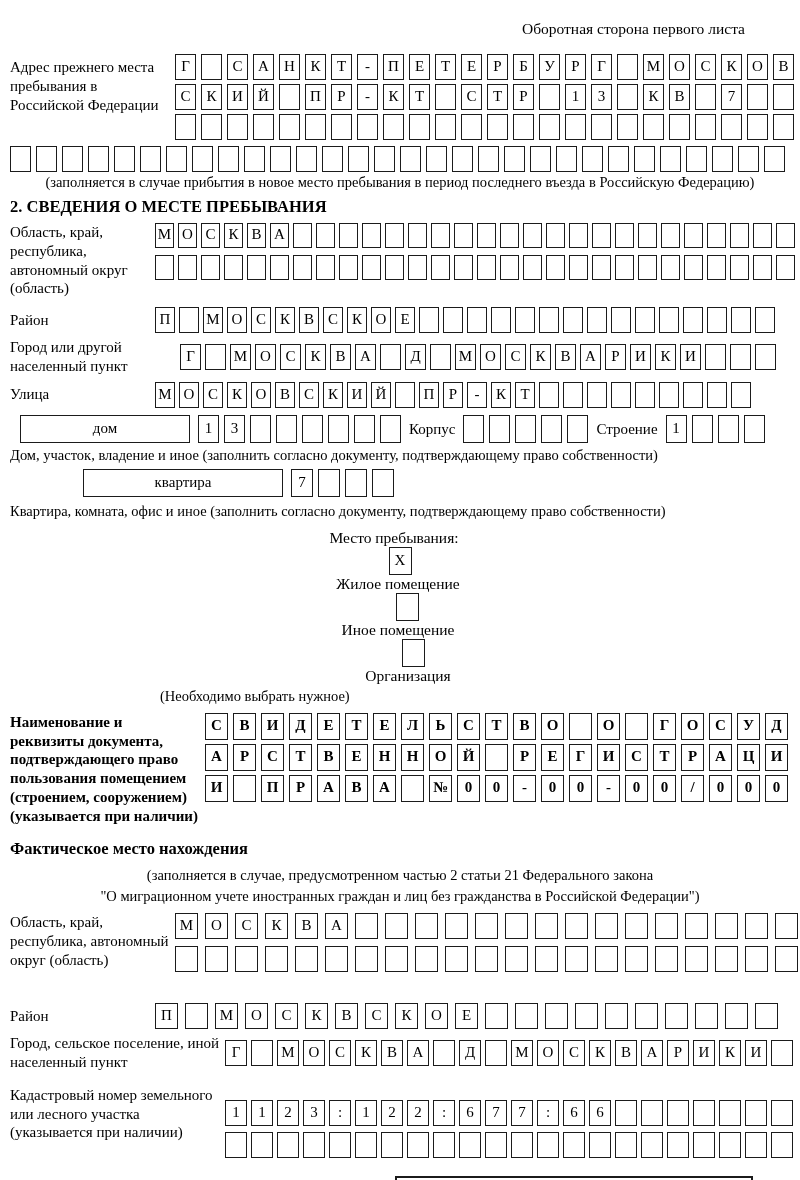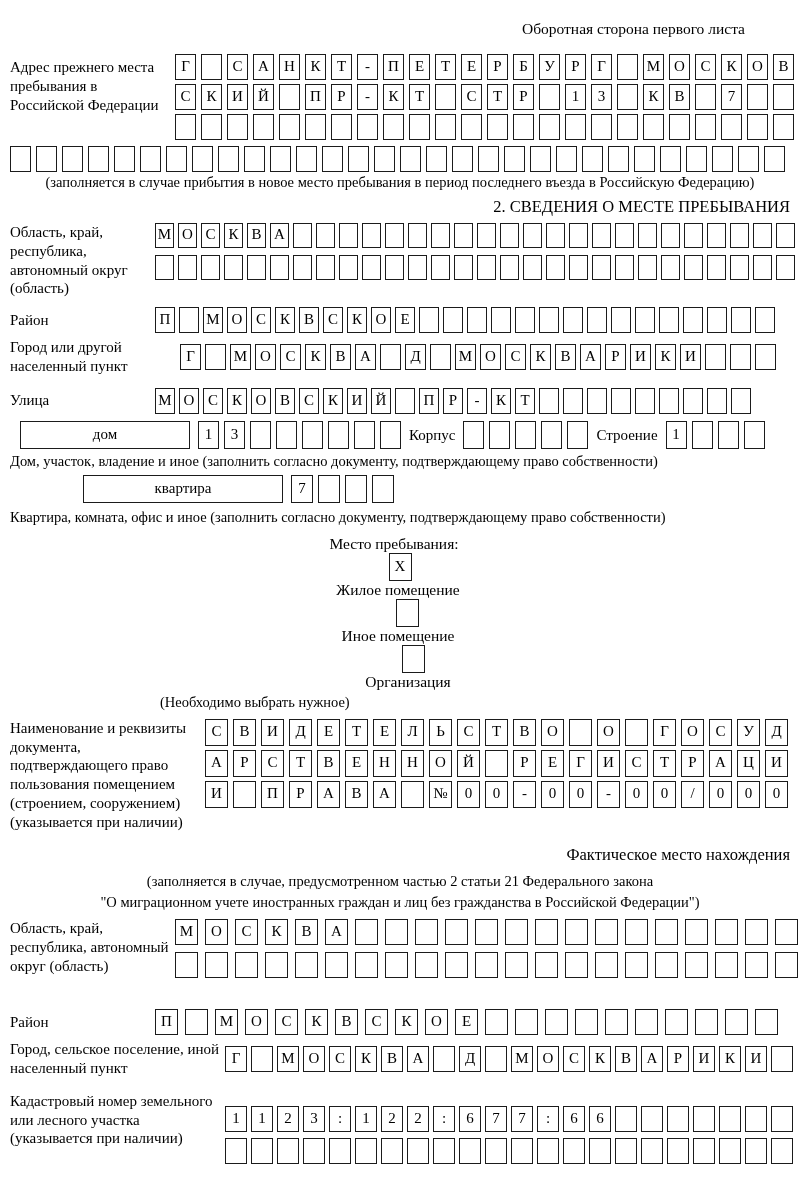--- a/index.html
+++ b/index.html
@@ -21,21 +21,21 @@
   .r-str2{gap:4px}  .r-str2 .cell{width:20px}
   .r-house{gap:5px} .r-house .cell{width:21px;height:28px;line-height:24px}
   .r-kv{gap:5px}    .r-kv .cell{width:22px;height:28px;line-height:24px}
   .r-doc{gap:5px}   .r-doc .cell{width:23px;height:27px;line-height:23px}
   .r-regF{gap:7px}  .r-regF .cell{width:23px}
   .r-raiF{gap:7px}  .r-raiF .cell{width:23px}
   .r-cityF{gap:4px} .r-cityF .cell{width:22px}
   .r-kad{gap:4px}   .r-kad .cell{width:22px}
   .note{font-size:14.5px;}
   .note-c{text-align:center;}
-  .sec-title{text-align:right;font-weight:normal;font-size:16.5px;margin:6px 0 6px 0;}
+  .sec-title{text-align:left;font-weight:bold;font-size:16.5px;margin:6px 0 6px 0;}
   .namebox{box-sizing:border-box;border:1.8px solid #1b1b1b;height:28px;line-height:25px;
     text-align:center;font-size:15px;flex-shrink:0;}
   .inline-lbl{font-size:15px;line-height:28px;padding:0 8px;white-space:nowrap;}
   .chk{display:inline-block;box-sizing:border-box;border:1.8px solid #1b1b1b;width:23px;height:28px;
     text-align:center;font-size:15px;line-height:25px;flex-shrink:0;}
   .stay-row{display:flex;align-items:center;margin-top:8px;flex-direction:column;}
   .stay-row .opt-lbl{font-size:15.5px;padding:0 14px 0 10px;}
   .fact-sub{text-align:center;font-size:14.5px;line-height:1.45;}
   .bigbox{box-sizing:border-box;border:2px solid #1b1b1b;width:358px;height:174px;margin-left:385px;}
 </style>
@@ -286,21 +286,21 @@
         <span class="cell">Р</span>
         <span class="cell">И</span>
         <span class="cell">К</span>
         <span class="cell">И</span>
         <span class="cell"></span>
         <span class="cell"></span>
         <span class="cell"></span>
       </div>
   </div>
 
-  <div class="blk" style="align-items:center;margin-top:12px;">
+  <div class="blk" style="align-items:center;margin-top:6px;">
     <div class="lbl" style="width:145px;">Улица</div>
     <div class="cellrow r-str2" style="margin-bottom:0;">
         <span class="cell">М</span>
         <span class="cell">О</span>
         <span class="cell">С</span>
         <span class="cell">К</span>
         <span class="cell">О</span>
         <span class="cell">В</span>
         <span class="cell">С</span>
         <span class="cell">К</span>
@@ -369,21 +369,21 @@
     <div class="lbl" style="font-size:15.5px;padding-right:12px;">Место пребывания:</div>
     <span class="chk">X</span>
     <span class="opt-lbl">Жилое помещение</span>
     <span class="chk" style="margin-left:14px;"></span>
     <span class="opt-lbl">Иное помещение</span>
     <span class="chk" style="margin-left:26px;"></span>
     <span class="opt-lbl" style="padding-left:30px;">Организация</span>
   </div>
   <div class="note" style="margin-left:150px;margin-top:3px;">(Необходимо выбрать нужное)</div>
 
-  <div class="blk" style="margin-top:8px;min-height:108px;">
+  <div class="blk" style="margin-top:8px;min-height:108px;font-weight:bold;">
     <div class="lbl" style="width:195px;">Наименование и реквизиты документа, подтверждающего право пользования помещением (строением, сооружением) (указывается при наличии)</div>
     <div class="rows">
       <div class="cellrow r-doc">
           <span class="cell">С</span>
           <span class="cell">В</span>
           <span class="cell">И</span>
           <span class="cell">Д</span>
           <span class="cell">Е</span>
           <span class="cell">Т</span>
           <span class="cell">Е</span>

